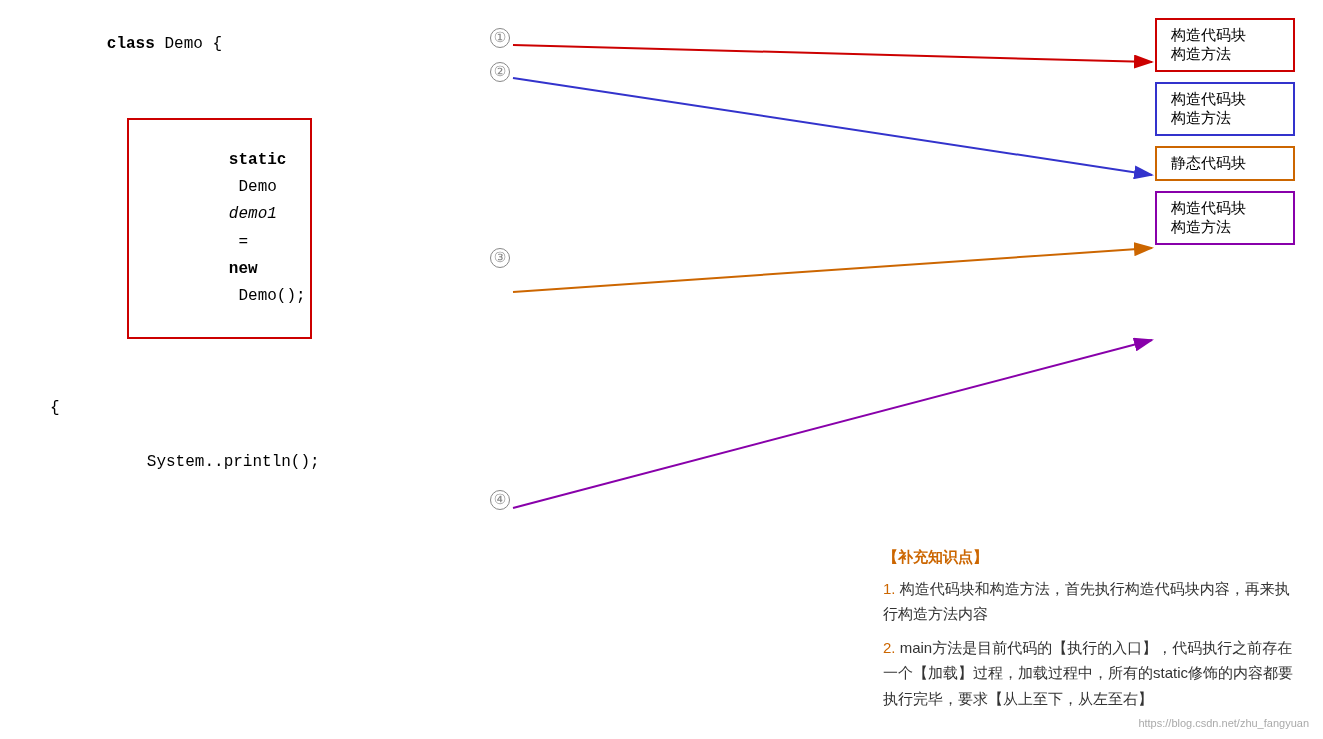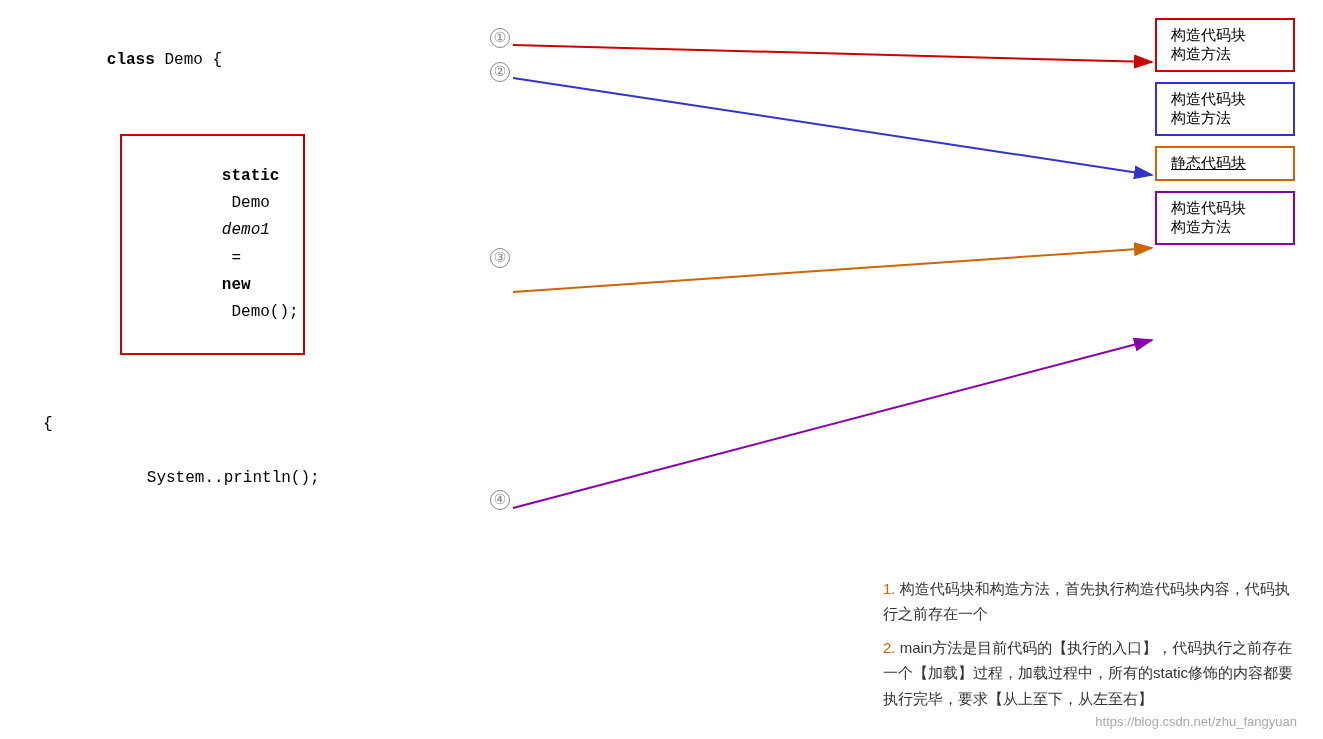--- a/index.html
+++ b/index.html
@@ -15,21 +15,21 @@
     .main-container {
       display: flex;
       width: 1323px;
       height: 739px;
       position: relative;
     }
 
     
     .code-panel {
       width: 640px;
-      padding: 20px 20px 20px 30px;
+      padding: 4px 20px 20px 30px;
       position: relative;
       flex-shrink: 0;
     }
 
     .code-block {
       font-family: 'Courier New', Courier, monospace;
       font-size: 16px;
       line-height: 1.7;
       color: #000;
     }
@@ -79,21 +79,20 @@
       font-size: 15px;
       width: 140px;
     }
     .anno-box-orange {
       border: 2px solid #cc6600;
       padding: 6px 14px;
       margin-bottom: 0;
       font-family: 'Microsoft YaHei', SimHei, sans-serif;
       font-size: 15px;
       width: 140px;
-      text-decoration: underline;
     }
     .anno-box-purple {
       border: 2px solid #8800aa;
       padding: 6px 14px;
       font-family: 'Microsoft YaHei', SimHei, sans-serif;
       font-size: 15px;
       width: 140px;
     }
 
     .anno-line {
@@ -133,27 +132,27 @@
       top: 0;
       left: 0;
       width: 1323px;
       height: 739px;
       pointer-events: none;
     }
 
     .watermark {
       position: absolute;
       bottom: 10px;
-      right: 26px;
-      font-size: 13px;
+      right: 14px;
+      font-size: 11px;
       color: #aaa;
       font-family: Arial, sans-serif;
     }
 
-    .indent1 { margin-left: 13px; }
+    .indent1 { margin-left: 20px; }
     .indent2 { margin-left: 40px; }
   </style>
 </head>
 <body>
 
 <div class="main-container">
 
   <div class="code-panel">
     <div class="code-block">
 
@@ -200,23 +199,24 @@
         <span class="anno-line">静态代码块</span>
       </div>
 
       <div class="anno-box-purple" style="margin-top:10px;">
         <span class="anno-line">构造代码块</span>
         <span class="anno-line">构造方法</span>
       </div>
     </div>
 
     <div class="desc-area">
+      <div class="desc-title">【补充知识点】</div>
       <div class="desc-item">
         <span class="desc-item-num">1.</span>
-        <span> 构造代码块和构造方法，首先执行构造代码块内容，代码执行之前存在一个</span>
+        <span> 构造代码块和构造方法，首先执行构造代码块内容，再来执行构造方法内容</span>
       </div>
       <div class="desc-item">
         <span class="desc-item-num">2.</span>
         <span> main方法是目前代码的【执行的入口】，代码执行之前存在一个【加载】过程，加载过程中，所有的static修饰的内容都要执行完毕，要求【从上至下，从左至右】</span>
       </div>
     </div>
 
   </div>
 
   <div style="position:absolute; top:28px; left:490px; color:#888; font-size:14px; border:1.5px solid #888; border-radius:50%; width:20px; height:20px; text-align:center; line-height:18px; font-family:serif;">①</div>

